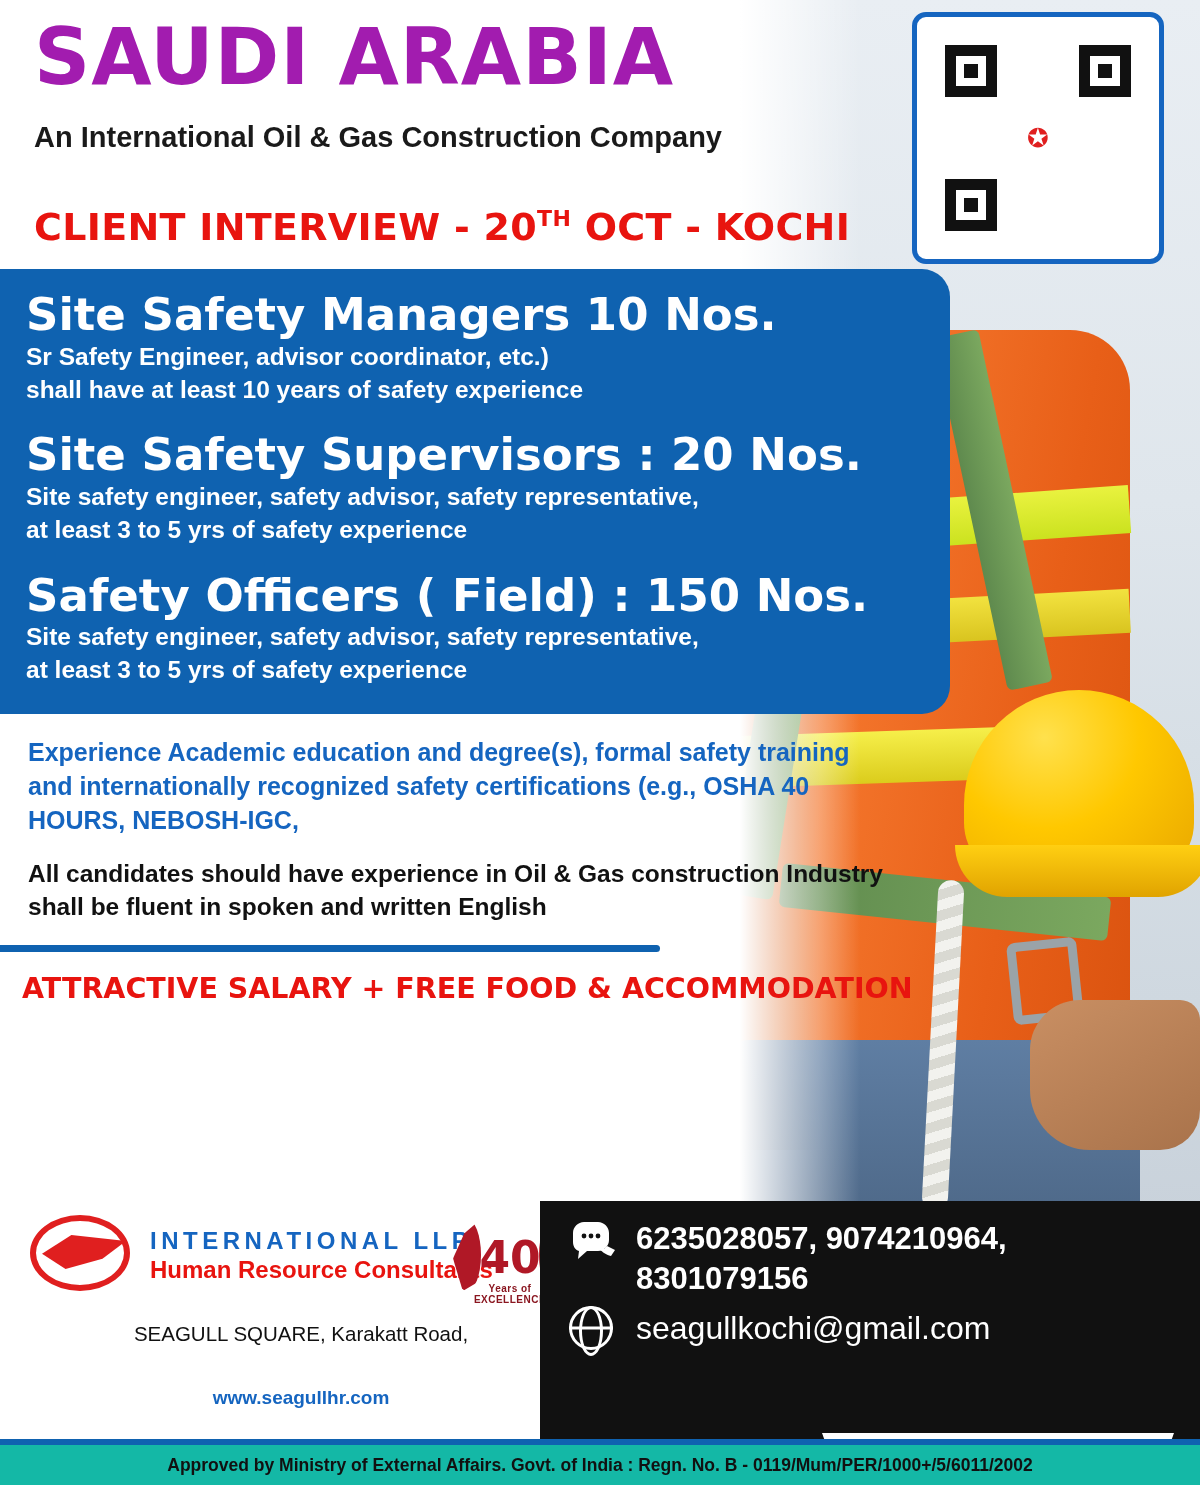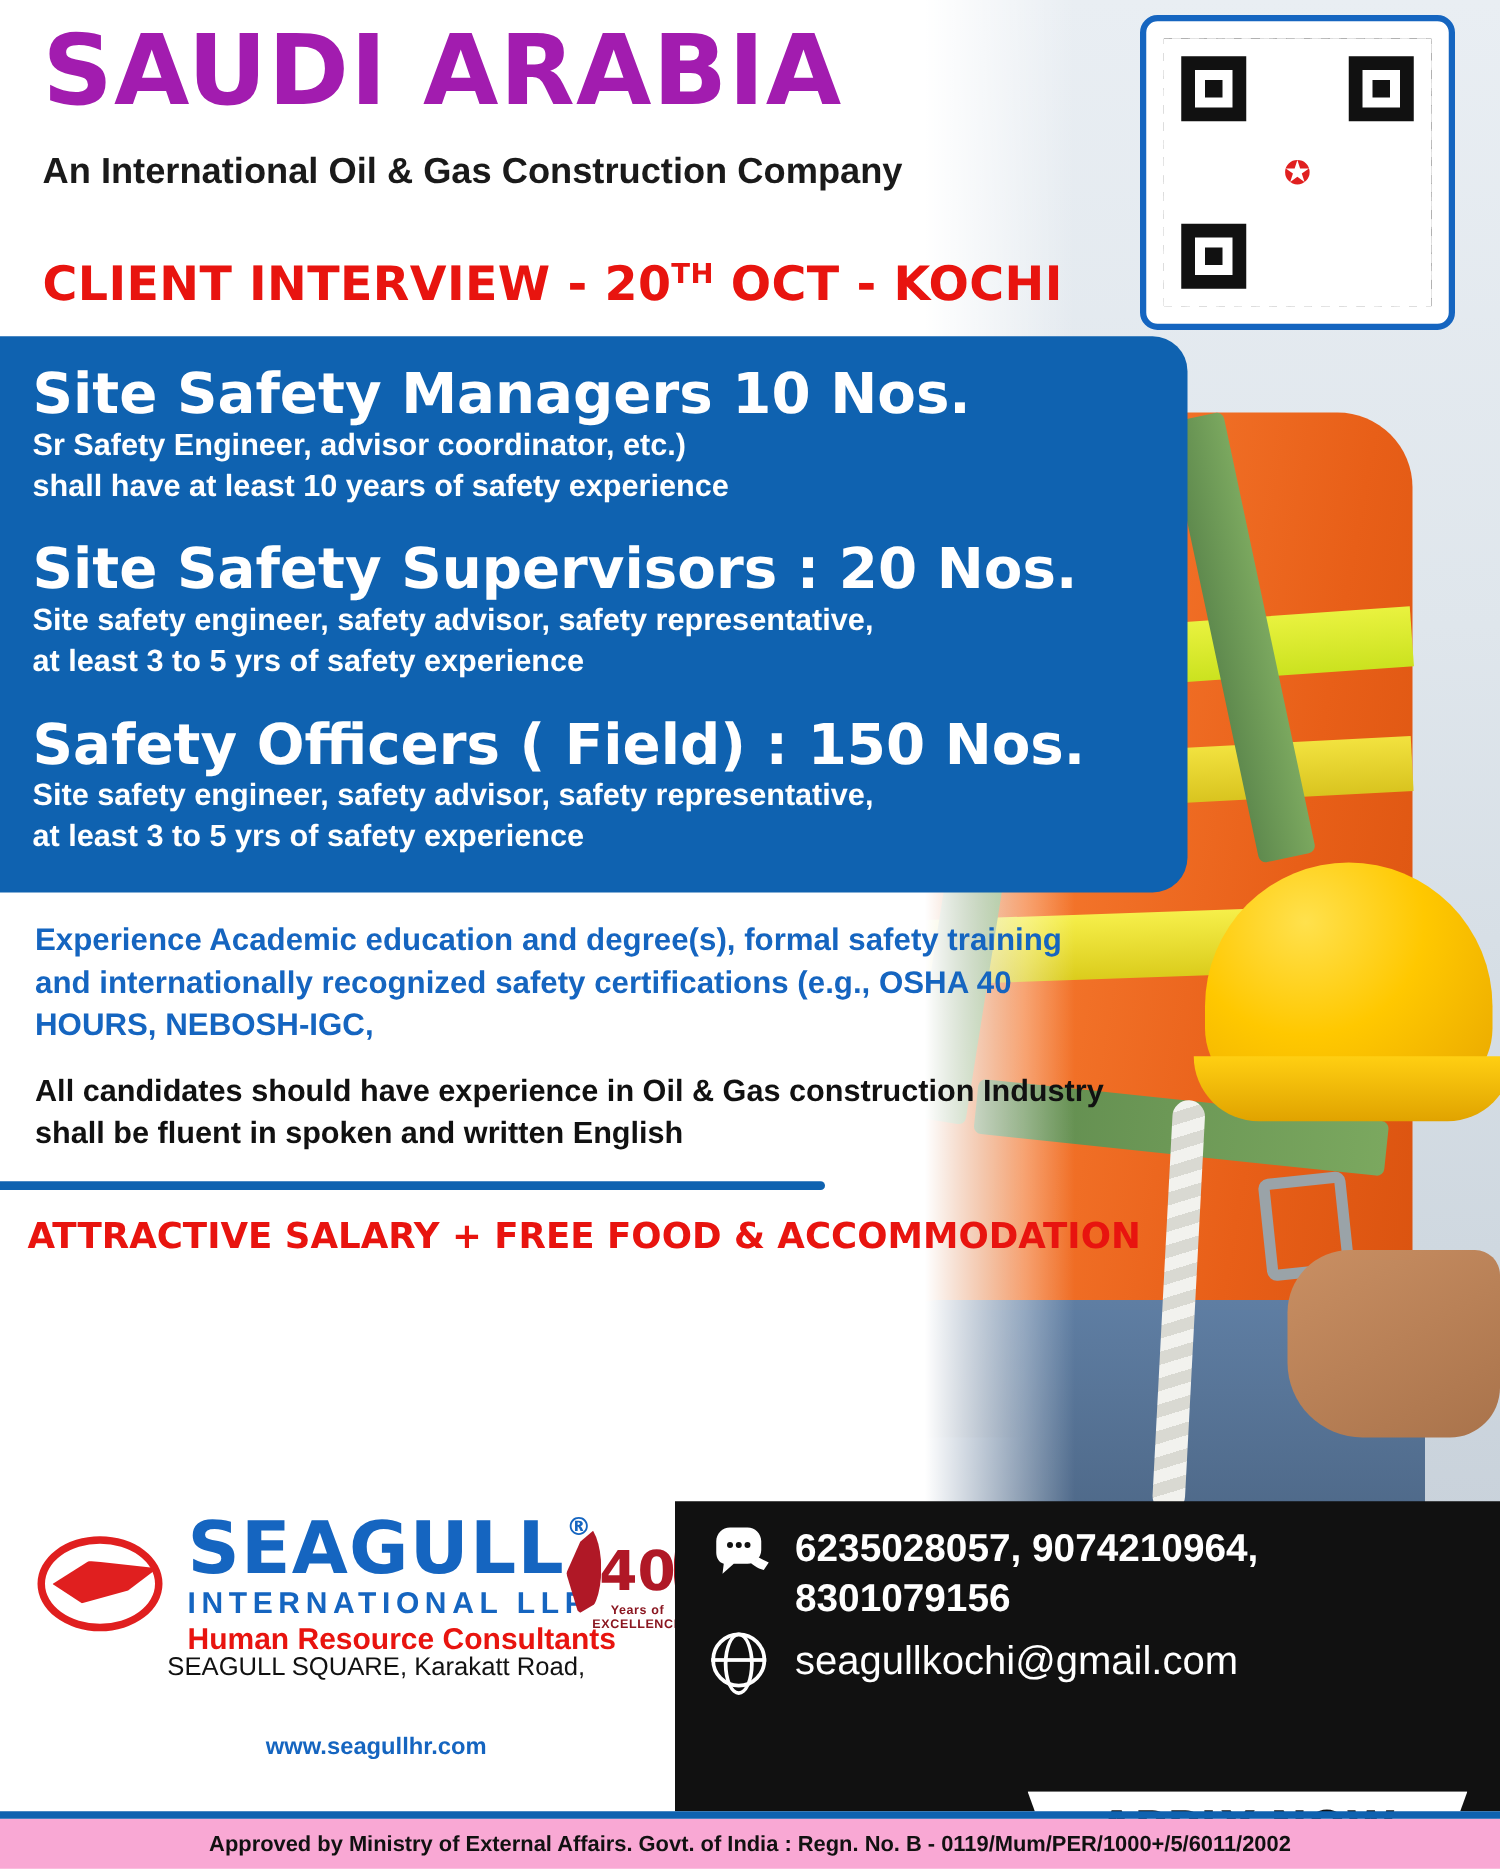--- a/index.html
+++ b/index.html
@@ -324,23 +324,23 @@
     width: 352px; height: 58px;
     background: #ffffff;
     color: #111;
     font-size: 36px; font-weight: bold;
     display: flex; align-items: center; justify-content: center;
     clip-path: polygon(0 0, 100% 0, 94% 100%, 6% 100%);
     font-family: "DejaVu Sans", sans-serif;
   }
 
   .approved-bar {
-    position: absolute; left: 0; bottom: 6px;
+    position: absolute; left: 0; bottom: 16px;
     width: 1200px; height: 40px;
-    background: #f9a8d4;
+    background: #14b8a6;
     color: #111;
     font-size: 17.5px;
     font-weight: bold;
     display: flex; align-items: center; justify-content: center;
     z-index: 6;
   }
   .approved-bar::before {
     content: ""; position: absolute; left: 0; top: -6px; width: 100%; height: 6px;
     background: #0f62b0;
   }
@@ -425,23 +425,20 @@
 <div class="footer">
   <div class="footer-inner">
 
     <div class="brand">
       <div class="brand-row">
         <div class="gull">
           <div class="ring"></div>
           <div class="wing"></div>
         </div>
         <div class="seagull-text">
-          <div class="seagull-name">
-            <span>SEAGULL</span><span class="reg">®</span>
-          </div>
           <div class="seagull-intl">INTERNATIONAL LLP</div>
           <div class="seagull-hr">Human Resource Consultants</div>
         </div>
       </div>
     </div>
 
     <div class="badge40">
       <div class="laurel-l"></div>
       <div class="laurel-r"></div>
       <div style="text-align:center;">

